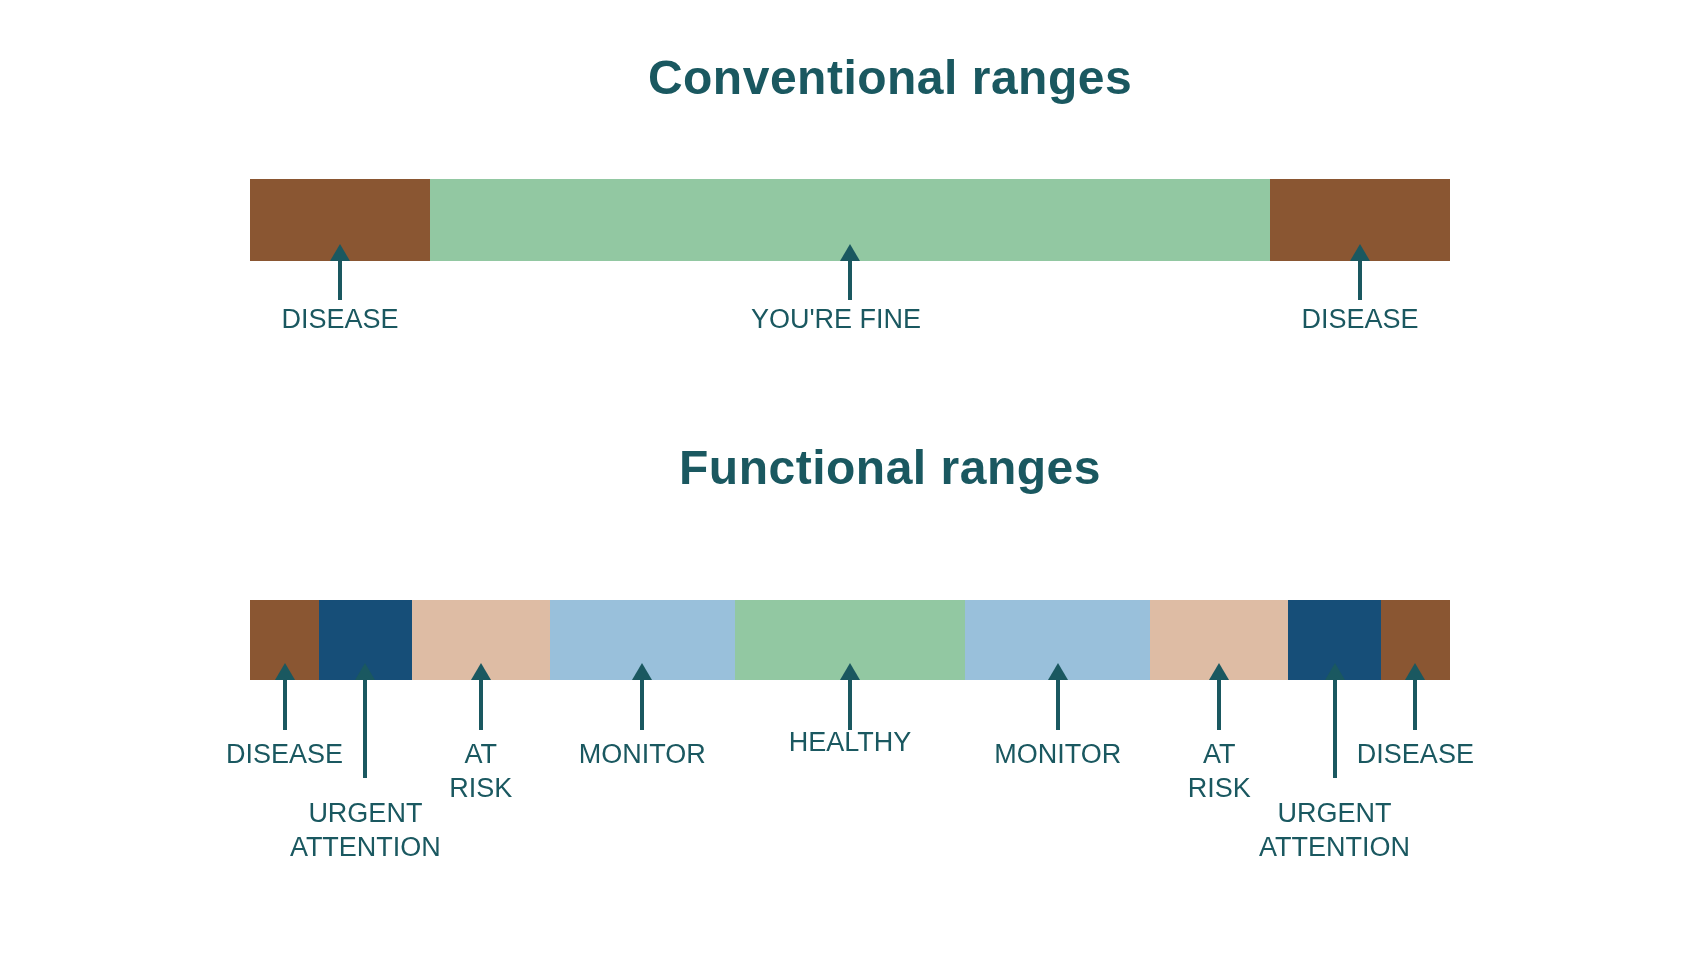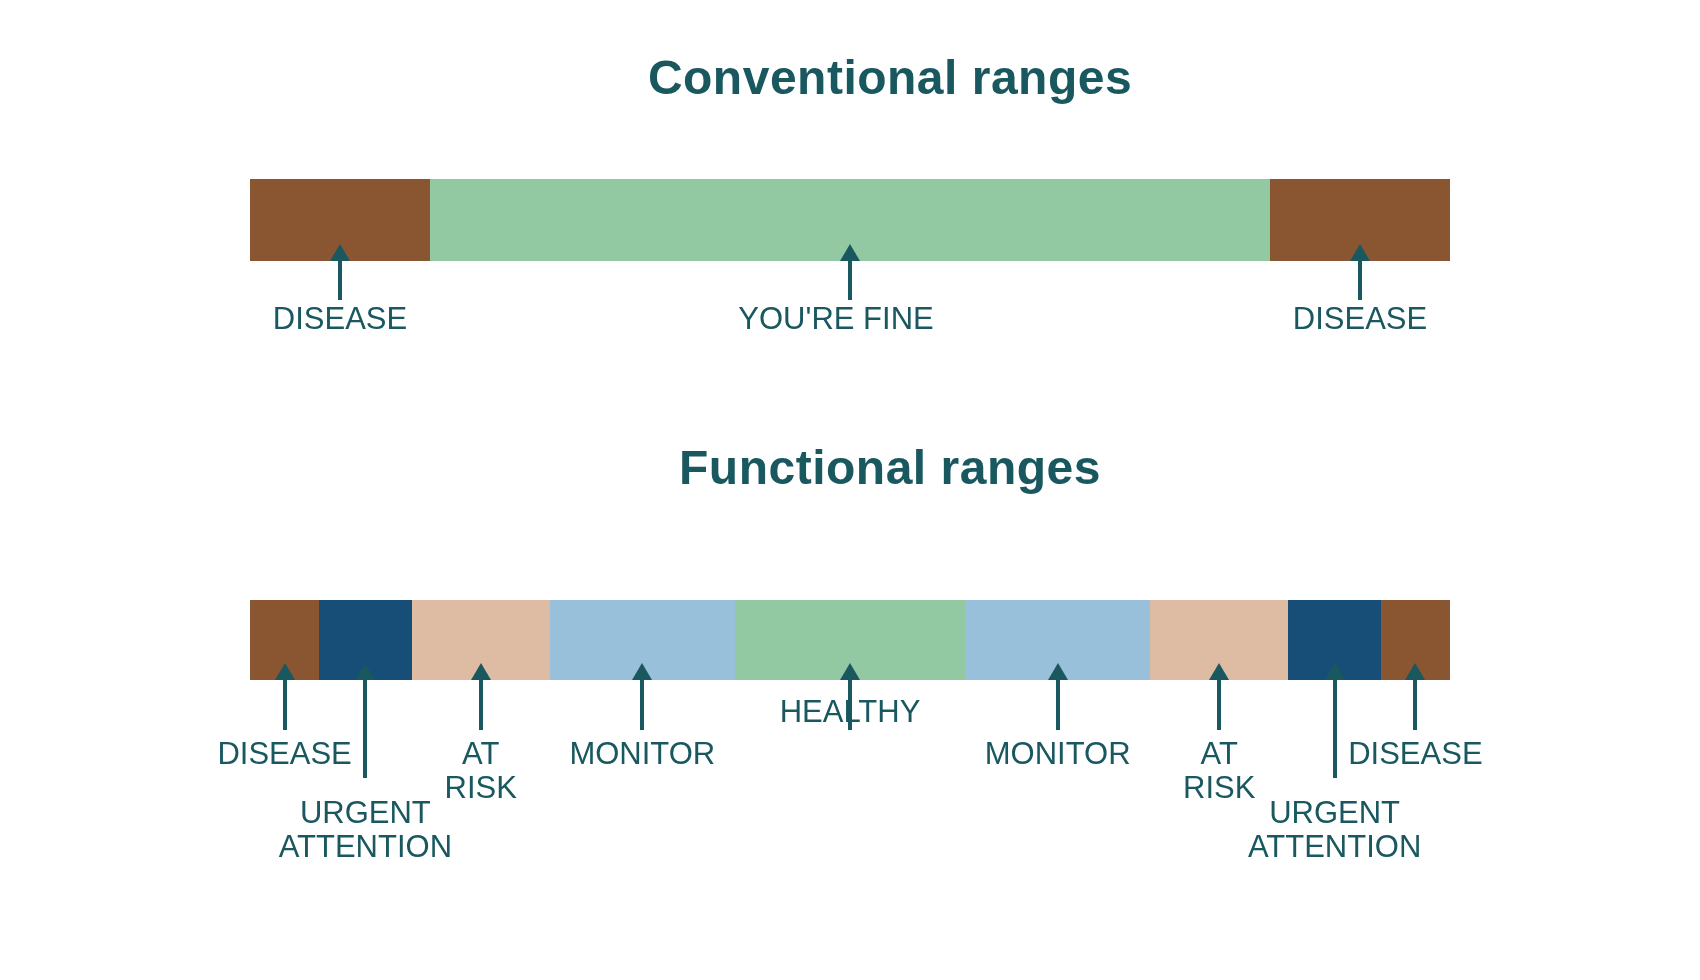--- a/index.html
+++ b/index.html
@@ -36,21 +36,21 @@
   .arrow-shaft {
     position: absolute;
     width: 4px;
     background: var(--teal);
   }
   .range-label {
     position: absolute;
     transform: translateX(-50%);
     text-align: center;
     color: var(--teal);
-    font-size: 31px;
+    font-size: 27px;
     line-height: 34px;
     white-space: nowrap;
   }
 </style>
 </head>
 <body style="background: rgb(255, 255, 255);">
 
 <div class="canvas" style="--teal: #1A5860; --brown: #8A5632; --navy: #164E78; --tan: #DEBCA4; --lightblue: #99C0DB; --green: #92C8A2;">
 
   <div class="chart-host">
@@ -99,21 +99,21 @@
       </div>
       <div class="segment" style="left: 550px; top: 600px; width: 185.215px; height: 80px; background: rgb(153, 192, 219);"></div>
       <div class="arrow-head" style="left: 632.308px; top: 663px;"></div>
       <div class="arrow-shaft" style="left: 640.308px; top: 679px; height: 51px;"></div>
       <div class="range-label" style="left: 642.308px; top: 737px;">
         <div>MONITOR</div>
       </div>
       <div class="segment" style="left: 734.615px; top: 600px; width: 231.369px; height: 80px; background: rgb(146, 200, 162);"></div>
       <div class="arrow-head" style="left: 840px; top: 663px;"></div>
       <div class="arrow-shaft" style="left: 848px; top: 679px; height: 51px;"></div>
-      <div class="range-label" style="left: 850px; top: 695px;">
+      <div class="range-label" style="left: 850px; top: 725px;">
         <div>HEALTHY</div>
       </div>
       <div class="segment" style="left: 965.385px; top: 600px; width: 185.215px; height: 80px; background: rgb(153, 192, 219);"></div>
       <div class="arrow-head" style="left: 1047.69px; top: 663px;"></div>
       <div class="arrow-shaft" style="left: 1055.69px; top: 679px; height: 51px;"></div>
       <div class="range-label" style="left: 1057.69px; top: 737px;">
         <div>MONITOR</div>
       </div>
       <div class="segment" style="left: 1150px; top: 600px; width: 139.062px; height: 80px; background: rgb(222, 188, 164);"></div>
       <div class="arrow-head" style="left: 1209.23px; top: 663px;"></div>

